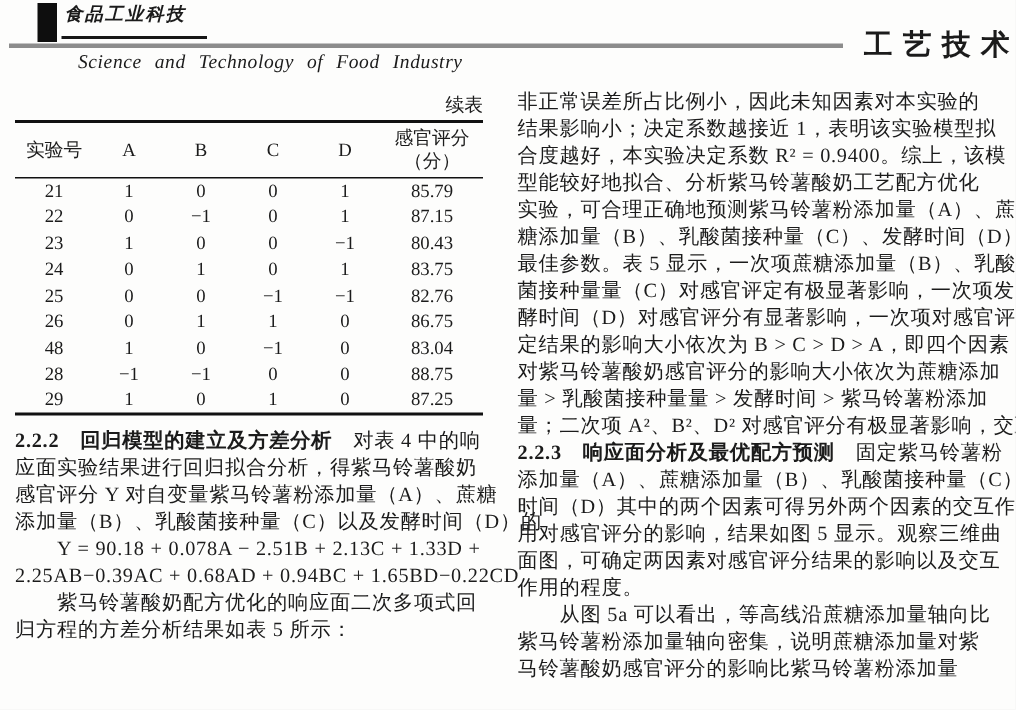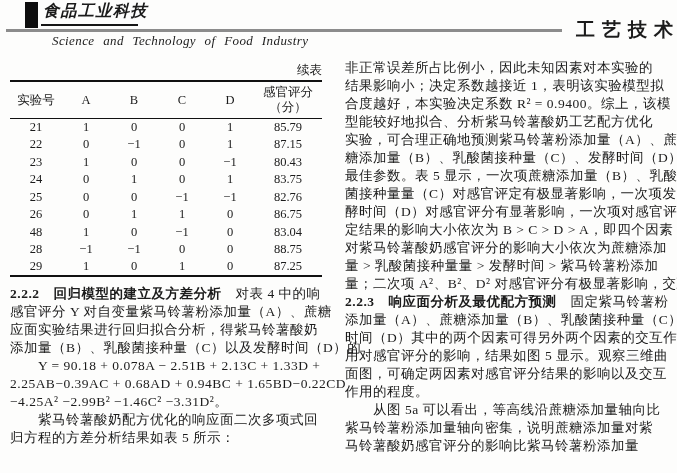--- a/index.html
+++ b/index.html
@@ -5,21 +5,21 @@
   * { margin:0; padding:0; box-sizing:border-box; }
   body { background:#e8e8e8; font-family:"Liberation Serif","DejaVu Serif",serif; }
   .page {
     position:relative; width:677px; height:473px; background:#fdfdfc;
     color:#1b1b1b; overflow:hidden; margin:0 auto;
   }
 
   
   .logo-bar { position:absolute; left:25px; top:2px; width:13px; height:26px; background:#0e0e0e; }
   .logo-cn {
-    position:absolute; left:43px; top:1px; font-size:16px; font-weight:bold;
+    position:absolute; left:43px; top:1px; font-size:12px; font-weight:bold;
     font-style:italic; letter-spacing:1.5px; white-space:nowrap;text-align:center;
   }
   .logo-underline { position:absolute; left:41px; top:24px; width:97px; height:2px; background:#161616; }
   .header-rule { position:absolute; left:6px; top:29px; width:556px; height:3px; background:#8c8c8c; }
   .journal-en {
     position:absolute; left:52px; top:33px; font-size:13px; font-style:italic;
     letter-spacing:0.4px; word-spacing:5px; white-space:nowrap;
   }
   .banner {
     position:absolute; left:576px; top:17px; font-size:19px; font-weight:bold;
@@ -154,26 +154,25 @@
           <td>87.25</td>
         </tr>
       </tbody>
   </table>
 
   <div class="col-text left-text">
     <div class="tline">
       <span class="bold">2.2.2　回归模型的建立及方差分析</span><span>　对表 4 中的响</span>
     </div>
     <div>
+        <div class="tline">应面实验结果进行回归拟合分析，得紫马铃薯酸奶</div>
         <div class="tline">感官评分 Y 对自变量紫马铃薯粉添加量（A）、蔗糖</div>
-        <div class="tline">应面实验结果进行回归拟合分析，得紫马铃薯酸奶</div>
         <div class="tline">添加量（B）、乳酸菌接种量（C）以及发酵时间（D）的</div>
         <div class="tline">　　Y = 90.18 + 0.078A − 2.51B + 2.13C + 1.33D +</div>
         <div class="tline">2.25AB−0.39AC + 0.68AD + 0.94BC + 1.65BD−0.22CD</div>
-        <div class="tline">−4.25A² −2.99B² −1.46C² −3.31D²。</div>
         <div class="tline">　　紫马铃薯酸奶配方优化的响应面二次多项式回</div>
         <div class="tline">归方程的方差分析结果如表 5 所示：</div>
       </div>
   </div>
 
   <div class="col-text right-text">
     <div>
         <div class="tline">非正常误差所占比例小，因此未知因素对本实验的</div>
         <div class="tline">结果影响小；决定系数越接近 1，表明该实验模型拟</div>
         <div class="tline">合度越好，本实验决定系数 R² = 0.9400。综上，该模</div>

